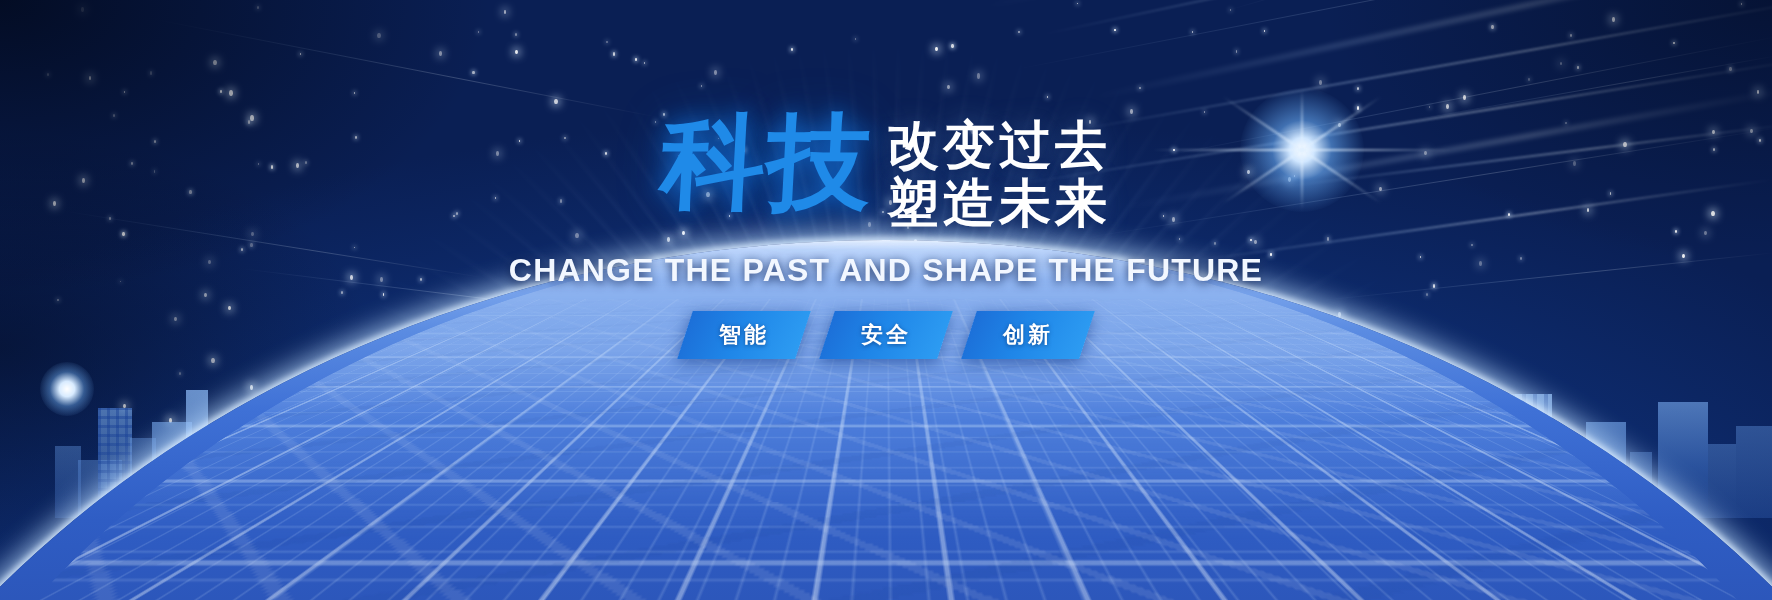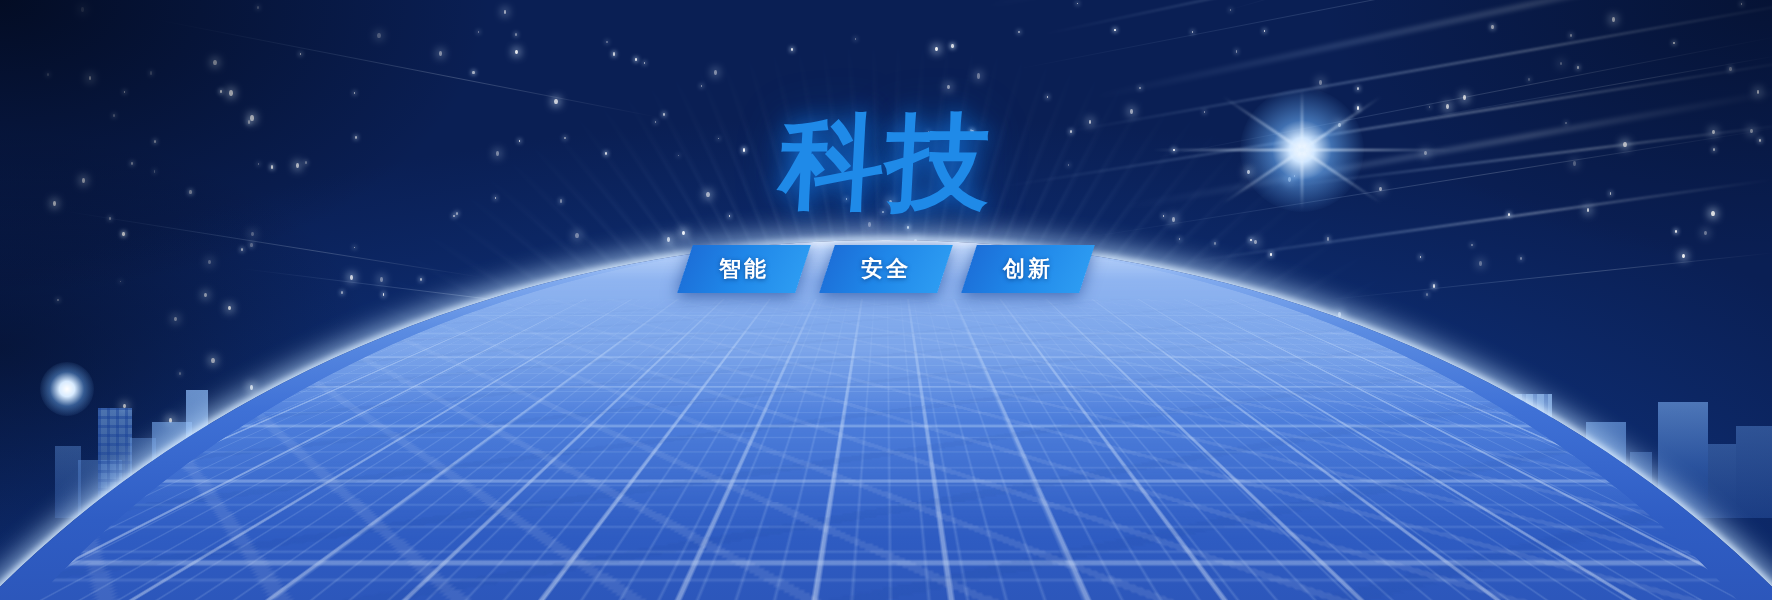--- a/index.html
+++ b/index.html
@@ -495,22 +495,27 @@
     <div class="blocks"></div>
     <div class="haze"></div>
   </div>
 
   <div id="content">
 
     <div id="headline">
       <div id="kejiWrap">
         <div id="keji">科技</div>
       </div>
+      <div id="slogan">
+        <div class="line">改变过去</div>
+        <div class="line">塑造未来</div>
+      </div>
     </div>
 
+    <div id="english">CHANGE THE PAST AND SHAPE THE FUTURE</div>
 
 
     <div id="tags">
       <div class="tag">
         <span>智能</span>
       </div>
       <div class="tag">
         <span>安全</span>
       </div>
       <div class="tag">

